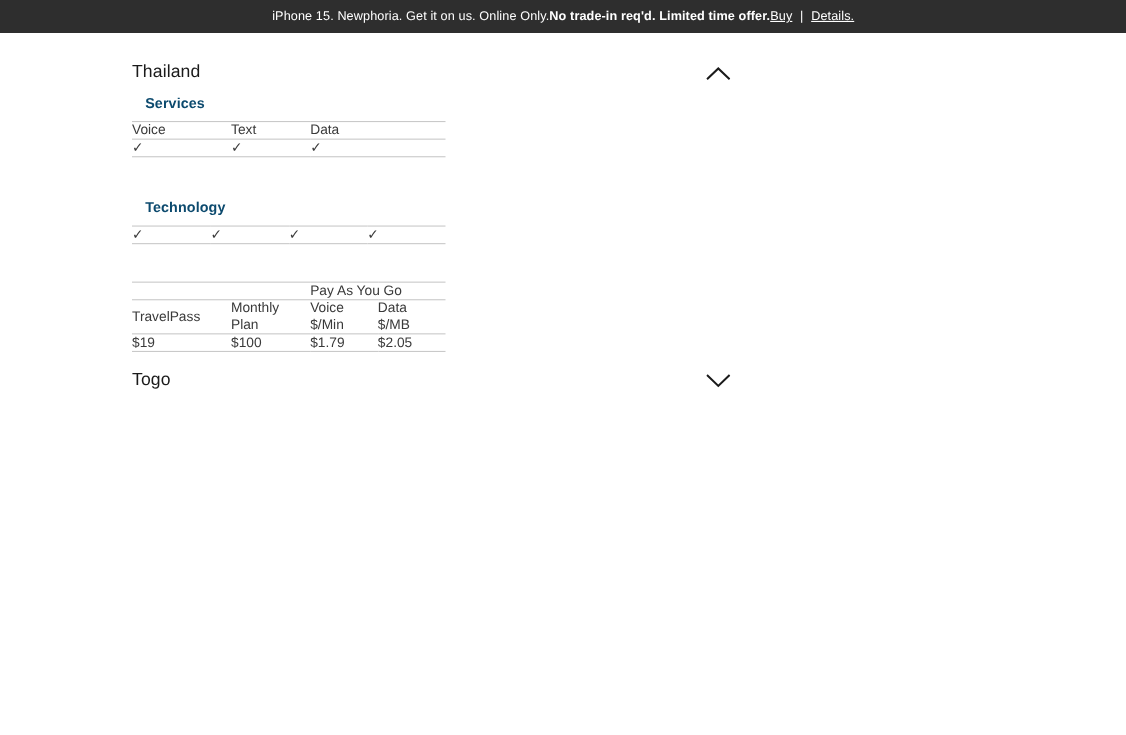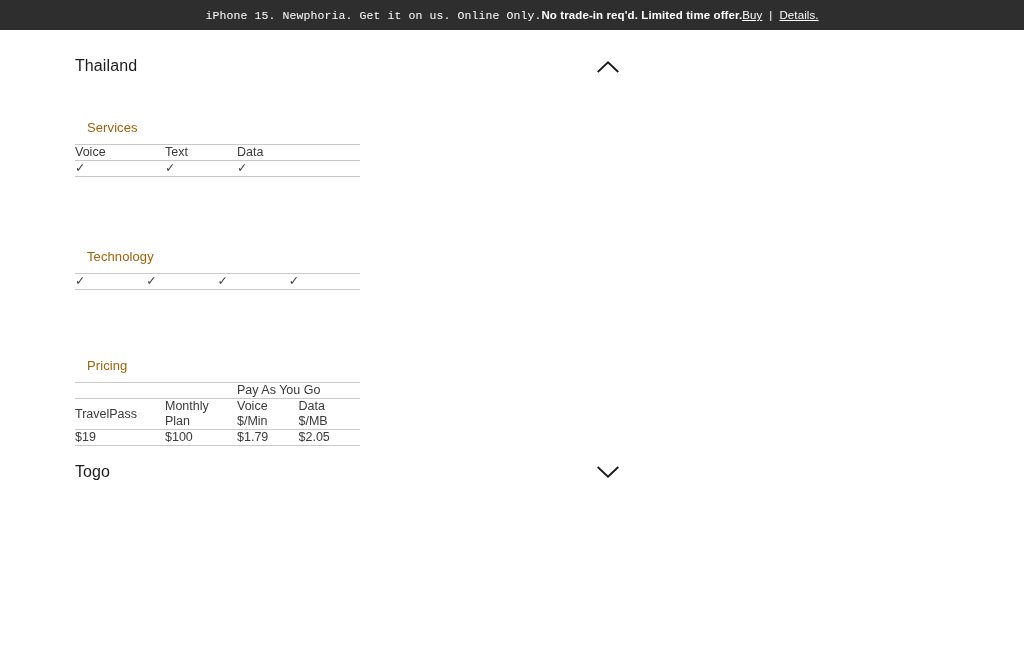--- a/index.html
+++ b/index.html
@@ -30,21 +30,21 @@
     font-size: 11.5px;
     letter-spacing: 0.1px;
     white-space: nowrap;
   }
   .promo-inner {
     display: flex;
     align-items: center;
     gap: 0;
     transform: translateX(0px);
   }
-  .promo-text-light { font-weight: 400; font-family: Liberation Mono, monospace; }
+  .promo-text-light { font-weight: 400; }
   .promo-text-bold { font-weight: 700; }
   .promo-link {
     color: #ffffff;
     text-decoration: underline;
     font-weight: 400;
     cursor: pointer;
   }
   .promo-sep {
     padding: 0 7px;
     font-weight: 400;
@@ -52,21 +52,21 @@
 
   
   .page {
     position: relative;
     width: 100%;
     padding-top: 0;
   }
 
   .country-block {
     position: relative;
-    padding-left: 75px;
+    padding-left: 120px;
     padding-right: 0;
   }
 
   
   .country-header {
     display: flex;
     align-items: flex-start;
     justify-content: flex-start;
     width: 550px;
     height: 56px;
@@ -95,25 +95,24 @@
   }
 
   
   .section {
     width: 285px;
     margin-top: 0;
   }
 
   .section-title {
     font-size: 13px;
-    font-weight: 400;
-    color: #a16207;
+    font-weight: 700;
+    color: #0c4a6e;
     padding: 0 0 9px 12px;
     letter-spacing: 0.1px;
-    margin-top: 34px;
   }
 
   table.cov {
     border-collapse: collapse;
     width: 285px;
     table-layout: fixed;
   }
   table.cov tr { }
   table.cov th, table.cov td {
     text-align: left;
@@ -228,21 +227,20 @@
           <td class="cell check">✓</td>
           <td class="cell check">✓</td>
         </tr>
       </tbody>
         </table>
     </div>
 
     <div class="spacer-md"></div>
 
     <div class="section">
-      <div class="section-title">Pricing</div>
       <table class="cov">
         <tbody>
             <tr class="rule-row">
           <td class="group-head" style="width:90px"></td>
           <td class="group-head" style="width:72px"></td>
           <td class="group-head" colspan="2" style="width:123px">Pay As You Go</td>
         </tr>
         <tr class="rule-row">
           <th class="cell cell-tall two-line">
             <span>TravelPass</span>

